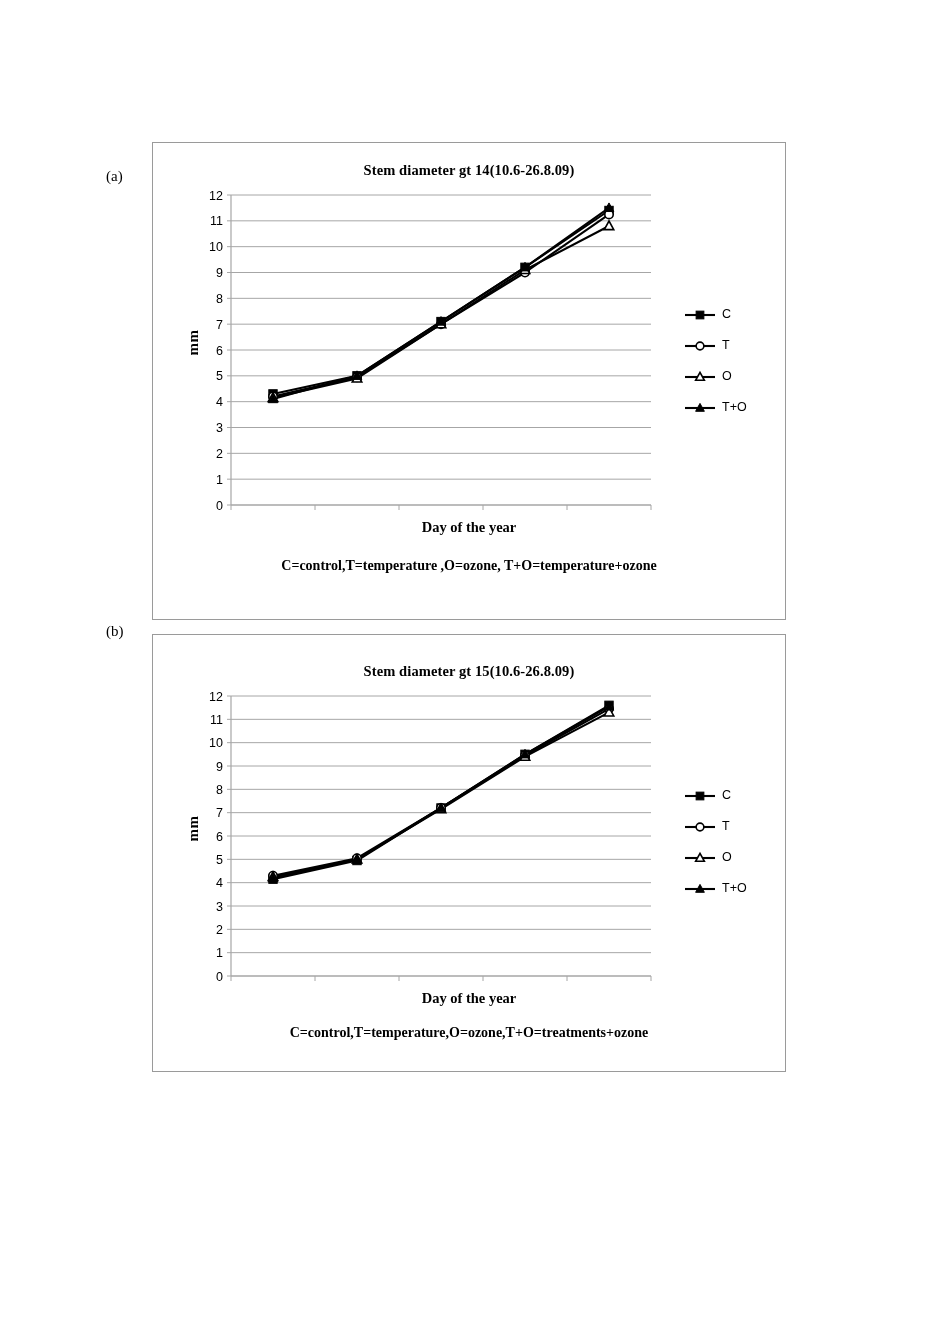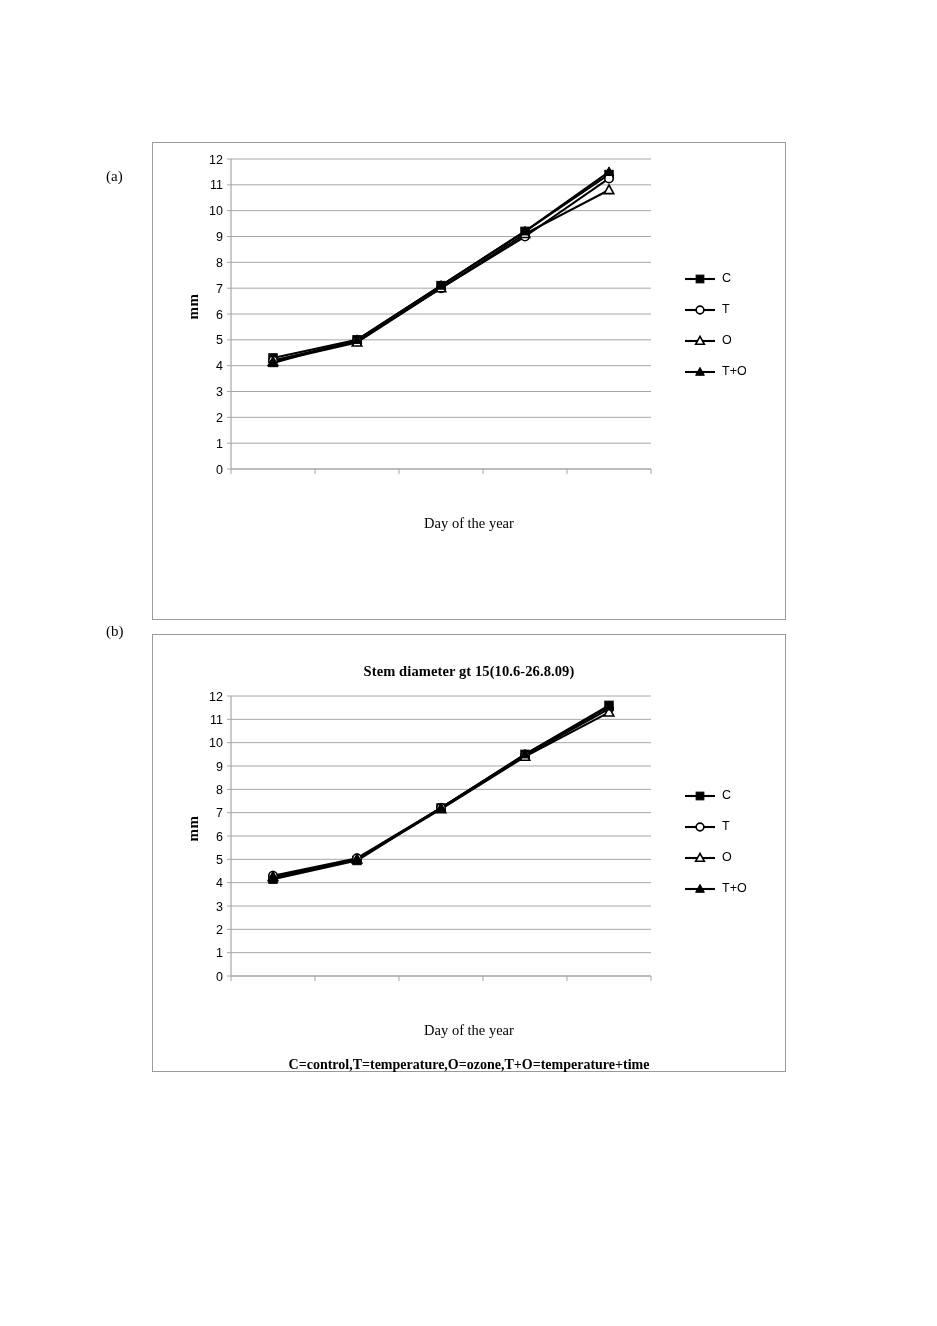--- a/index.html
+++ b/index.html
@@ -72,24 +72,23 @@
     display: flex;
     align-items: center;
     height: 31px;
   }
   .legend-mark { width: 34px; height: 14px; margin-right: 5px; }
   .legend-label { line-height: 1; }
 
   .axis-title {
     width: 100%;
     text-align: center;
-    font-weight: normal;
+    font-weight: bold;
     font-size: 14.5px;
     font-family: "Liberation Serif", serif;
-    margin-top: 32px;
   }
 
   .chart-note {
     width: 100%;
     text-align: center;
     font-weight: bold;
     font-size: 14px;
     font-family: "Liberation Serif", serif;
   }
   #frame-a .chart-note { margin-top: 22px; }
@@ -111,20 +110,21 @@
 </style>
 </head>
 <body>
 
 <div class="page">
 
   <div class="panel-letter" id="letter-a">(a)</div>
   <div class="panel-letter" id="letter-b">(b)</div>
 
   <div class="chart-frame" id="frame-a">
+    <div class="chart-title">Stem diameter gt 14(10.6-26.8.09)</div>
 
     <div class="plot-wrap">
       <div class="ylabel" id="ylabel-a" style="left: 10px; top: 155px; width: 60px; text-align: center;">mm</div>
       <svg class="svg-plot" id="svg-a" width="634" height="340">
           <line x1="78" y1="326" x2="498" y2="326" stroke="#a6a6a6" stroke-width="1"></line>
           <line x1="74" y1="326" x2="78" y2="326" stroke="#a6a6a6" stroke-width="1"></line>
           <text x="70" y="330.5" text-anchor="end" font-family="&quot;Liberation Sans&quot;, sans-serif" font-size="12.5" fill="#000000">0</text>
           <line x1="78" y1="300.1666666666667" x2="498" y2="300.1666666666667" stroke="#a6a6a6" stroke-width="1"></line>
           <line x1="74" y1="300.1666666666667" x2="78" y2="300.1666666666667" stroke="#a6a6a6" stroke-width="1"></line>
           <text x="70" y="304.6666666666667" text-anchor="end" font-family="&quot;Liberation Sans&quot;, sans-serif" font-size="12.5" fill="#000000">1</text>
@@ -225,20 +225,21 @@
             <span class="legend-mark"><svg width="34" height="14">
                 <line x1="2" y1="7" x2="32" y2="7" stroke="#000000" stroke-width="2.1"></line>
                 <polygon points="17,2.3999999999999995 21.37,10.312000000000001 12.629999999999999,10.312000000000001" fill="#000000" stroke="#000000" stroke-width="1"></polygon>
               </svg></span>
             <span class="legend-label">T+O</span>
           </div>
         </div>
     </div>
 
     <div class="axis-title">Day of the year</div>
+    <div class="chart-note">C=control,T=temperature ,O=ozone, T+O=temperature+ozone</div>
   </div>
 
   <div class="chart-frame" id="frame-b">
     <div class="chart-title">Stem diameter gt 15(10.6-26.8.09)</div>
 
     <div class="plot-wrap">
       <div class="ylabel" id="ylabel-b" style="left: 10px; top: 140px; width: 60px; text-align: center;">mm</div>
       <svg class="svg-plot" id="svg-b" width="634" height="310">
           <line x1="78" y1="296" x2="498" y2="296" stroke="#a6a6a6" stroke-width="1"></line>
           <line x1="74" y1="296" x2="78" y2="296" stroke="#a6a6a6" stroke-width="1"></line>
@@ -343,17 +344,17 @@
             <span class="legend-mark"><svg width="34" height="14">
                 <line x1="2" y1="7" x2="32" y2="7" stroke="#000000" stroke-width="2.1"></line>
                 <polygon points="17,2.3999999999999995 21.37,10.312000000000001 12.629999999999999,10.312000000000001" fill="#000000" stroke="#000000" stroke-width="1"></polygon>
               </svg></span>
             <span class="legend-label">T+O</span>
           </div>
         </div>
     </div>
 
     <div class="axis-title">Day of the year</div>
-    <div class="chart-note">C=control,T=temperature,O=ozone,T+O=temperature+time</div>
+    <div class="chart-note">C=control,T=temperature,O=ozone,T+O=treatments+ozone</div>
   </div>
 
 
 </div>
 
 </body></html>

